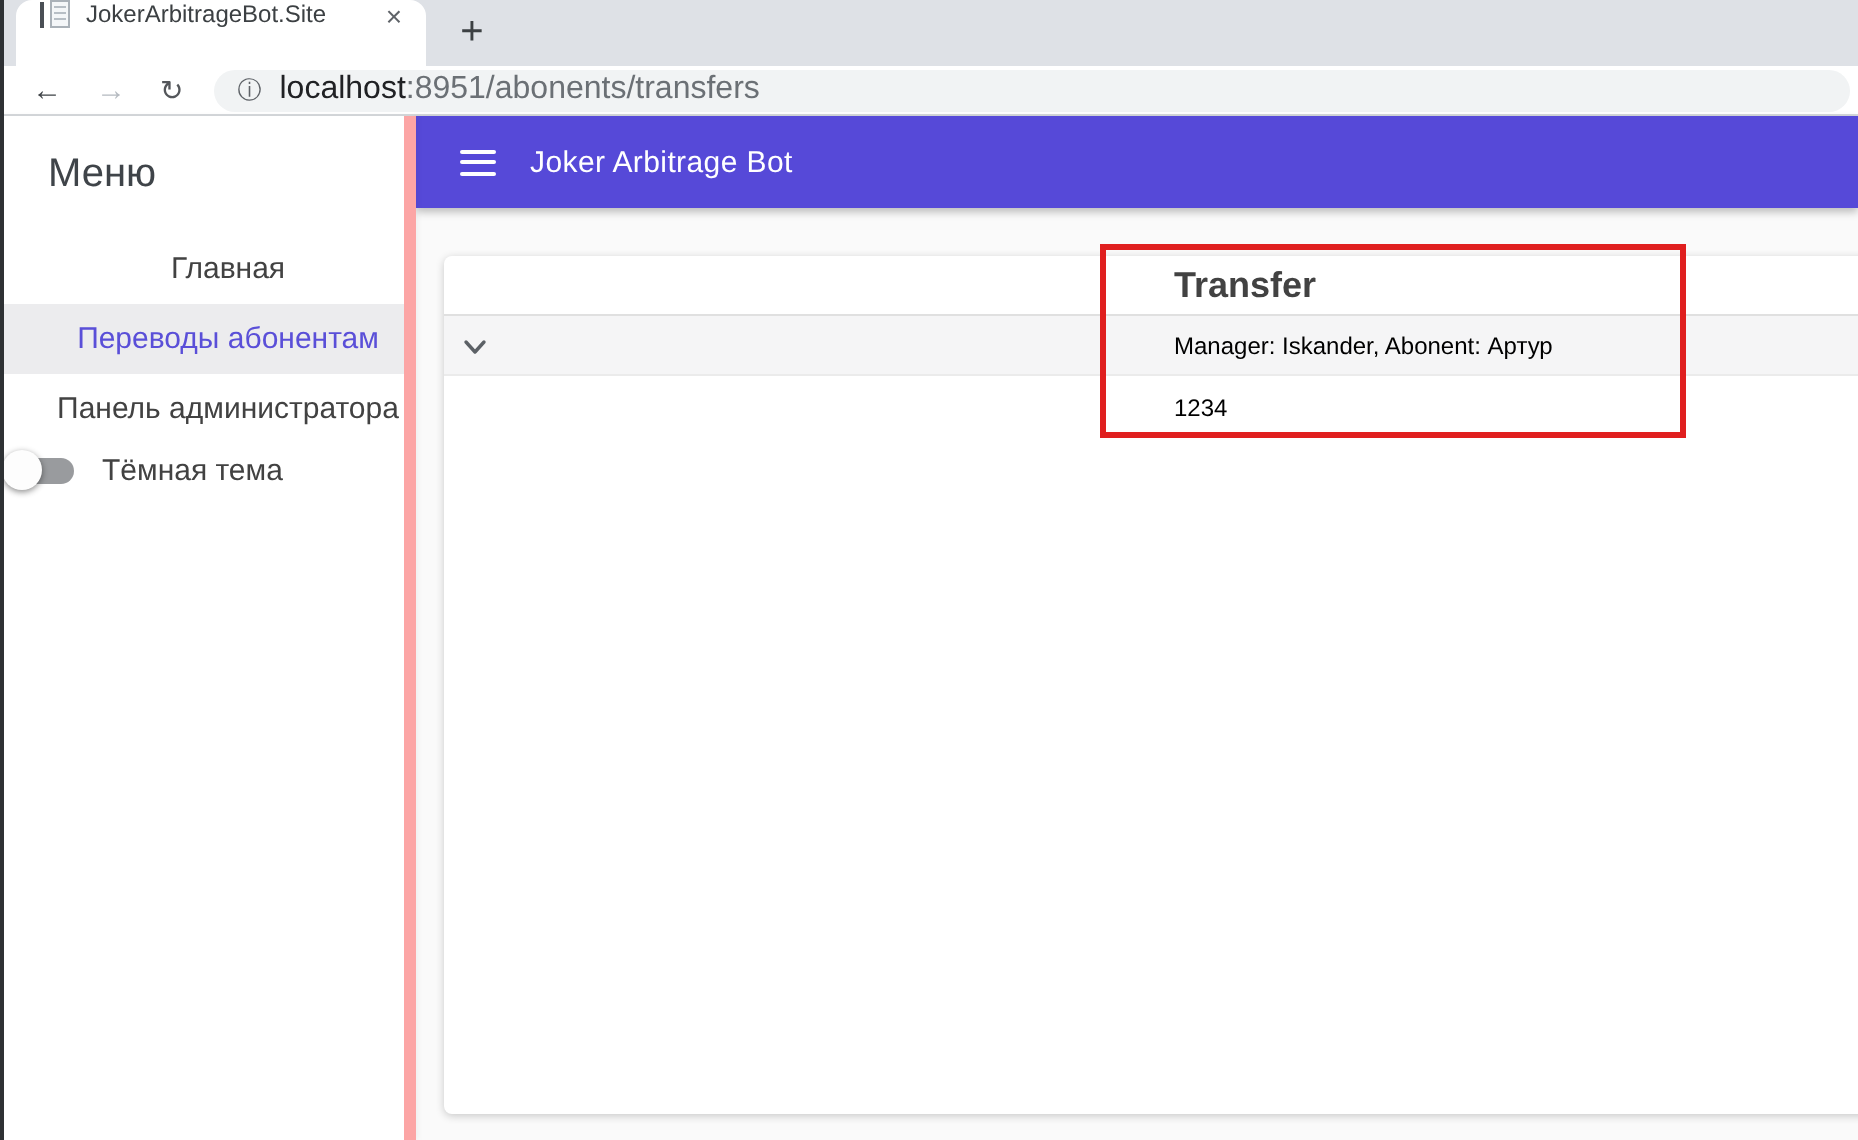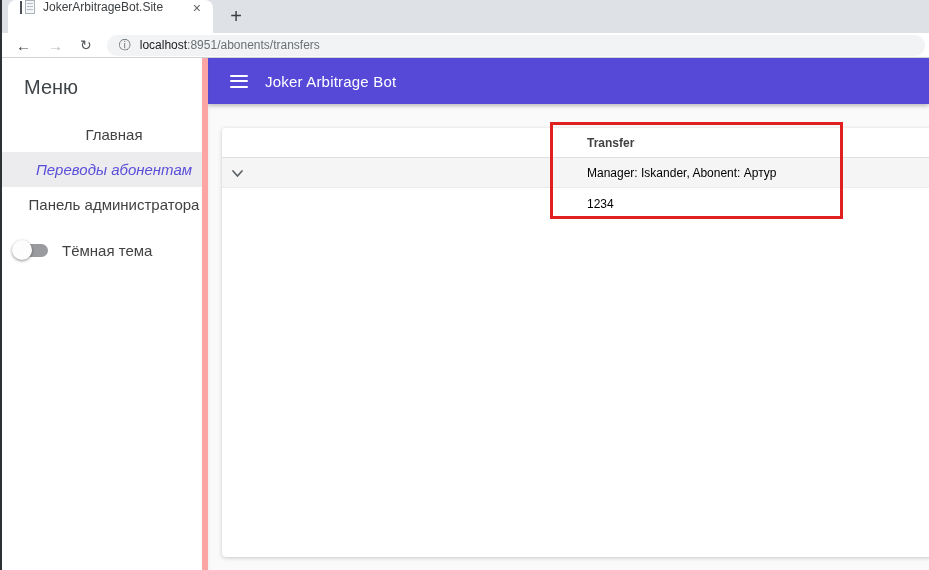--- a/index.html
+++ b/index.html
@@ -25,57 +25,57 @@
                 color:#3c4043; width:24px; height:24px; text-align:center; line-height:23px; }
 
   .toolbar { height:24px; background:#fff; display:flex; align-items:center; }
   .nav-ico { font-size:15px; line-height:1; }
   .back-ico { color:#3f4347; margin-left:16px; }
   .fwd-ico { color:#b6bbc1; margin-left:17px; }
   .reload-ico { color:#54575b; margin-left:17px; font-size:14px; }
   .urlbar { flex:1; height:21px; background:#f1f3f4; border-radius:11px; margin:0 4px 0 15px;
             display:flex; align-items:center; padding:0 12px; }
   .info-ico { font-size:12px; color:#5f6368; margin-right:9px; }
-  .url-text { font-size:12px; white-space:nowrap; }
+  .url-text { font-size:16px; white-space:nowrap; }
   .url-host { color:#202124; }
   .url-rest { color:#6b7075; }
   .chrome-divider { height:1px; background:#d6d9dc; }
 
   
   .page { position:relative; height:512px; display:flex; background:#fafafa; }
 
   .sidebar { width:208px; background:#fff; border-right:6px solid #fca5a5;
              box-shadow:1px 0 3px rgba(0,0,0,0.05); z-index:5; flex:0 0 auto; }
   .menu-title { padding:18px 0 0 24px; font-size:20px; color:#3f4449; }
   .menu-list { margin-top:18px; }
   .menu-item { height:35px; line-height:35px; padding-left:26px; font-size:15px; color:#424242;
                cursor:pointer; white-space:nowrap;text-align:center; }
-  .menu-item.selected { background:#ececee; color:#5a4fd8;font-style:italic; }
-  .toggle-row { margin-top:15px; display:flex; align-items:center; padding-left:12px; }
+  .menu-item.selected { background:#ececee; color:#5a4fd8; }
+  .toggle-row { display:flex; align-items:center; padding-left:1px; }
   .switch { position:relative; width:38px; height:26px; cursor:pointer; flex:0 0 auto; }
   .switch .track { position:absolute; left:4px; top:7px; width:32px; height:13px; border-radius:7px;
                    background:#999b9e; }
   .switch .thumb { position:absolute; left:0; top:3px; width:20px; height:20px; border-radius:50%;
                    background:#fdfdfd; box-shadow:0 1px 3px rgba(0,0,0,0.45); }
   .toggle-label { margin-left:12px; font-size:15px; color:#424242; }
 
   .main { flex:1; position:relative; background:#fafafa; }
   .appbar { height:46px; background:#5649d8; box-shadow:0 2px 4px rgba(0,0,0,0.25);
             display:flex; align-items:center; padding-left:22px; position:relative; z-index:4; }
   .hamburger { width:18px; height:13px; display:flex; flex-direction:column;
                justify-content:space-between; cursor:pointer; }
   .hamburger i { display:block; height:2px; background:#fff; border-radius:1px; }
   .appbar-title { color:#fff; font-size:15px; font-weight:500; margin-left:17px;
                   letter-spacing:0.2px; }
 
   .card { position:absolute; left:14px; right:-6px; top:70px; bottom:13px; background:#fff;
           border-radius:4px; box-shadow:0 1px 4px rgba(0,0,0,0.2); overflow:hidden; }
   .thead-row { height:30px; border-bottom:1px solid #e0e0e0; position:relative; }
   .th-label { position:absolute; left:365px; top:50%; transform:translateY(-50%);
-              font-size:12px; font-weight:700; color:#424242; }
+              font-size:18px; font-weight:700; color:#424242; }
   .data-row { height:30px; background:#f5f5f6; border-bottom:1px solid #ebebeb; position:relative; }
   .expand-btn { position:absolute; left:8px; top:8px; width:15px; height:15px; cursor:pointer; }
   .row-text, .detail-text { position:absolute; left:365px; top:50%; transform:translateY(-50%);
               font-size:12px; color:#000000; white-space:nowrap; }
   .detail-row { height:31px; position:relative; background:#fff; }
 
   
   .annotation-rect { position:absolute; left:550px; top:122px; width:293px; height:97px;
                      border:3px solid #e01f1f; z-index:50; pointer-events:none; }
 </style>

